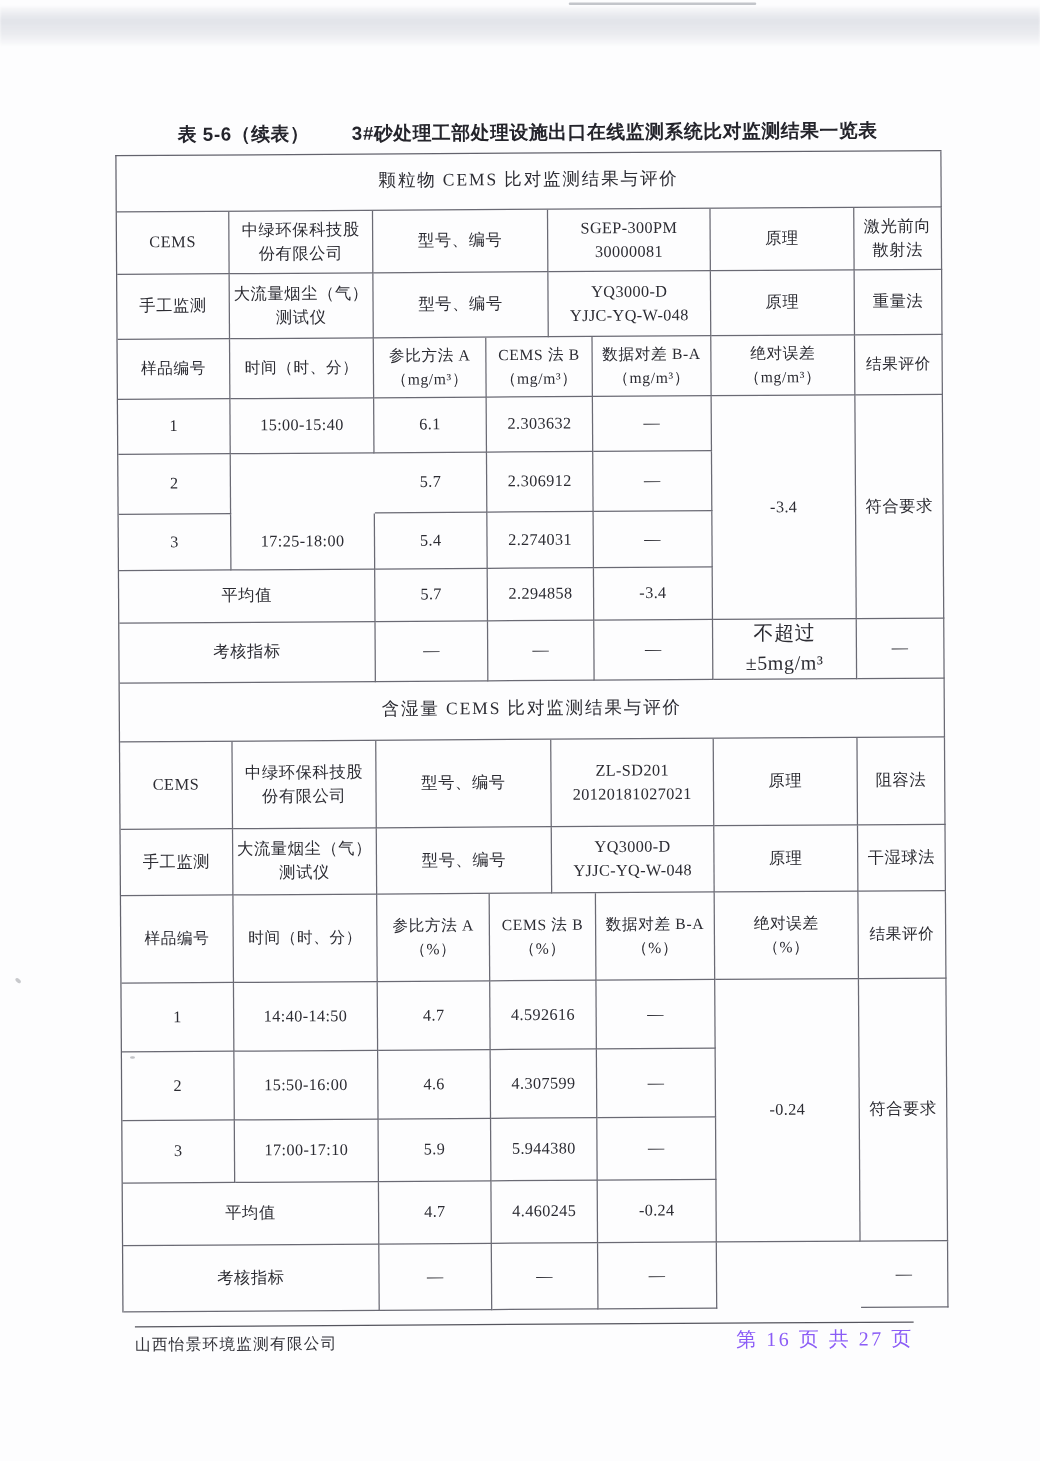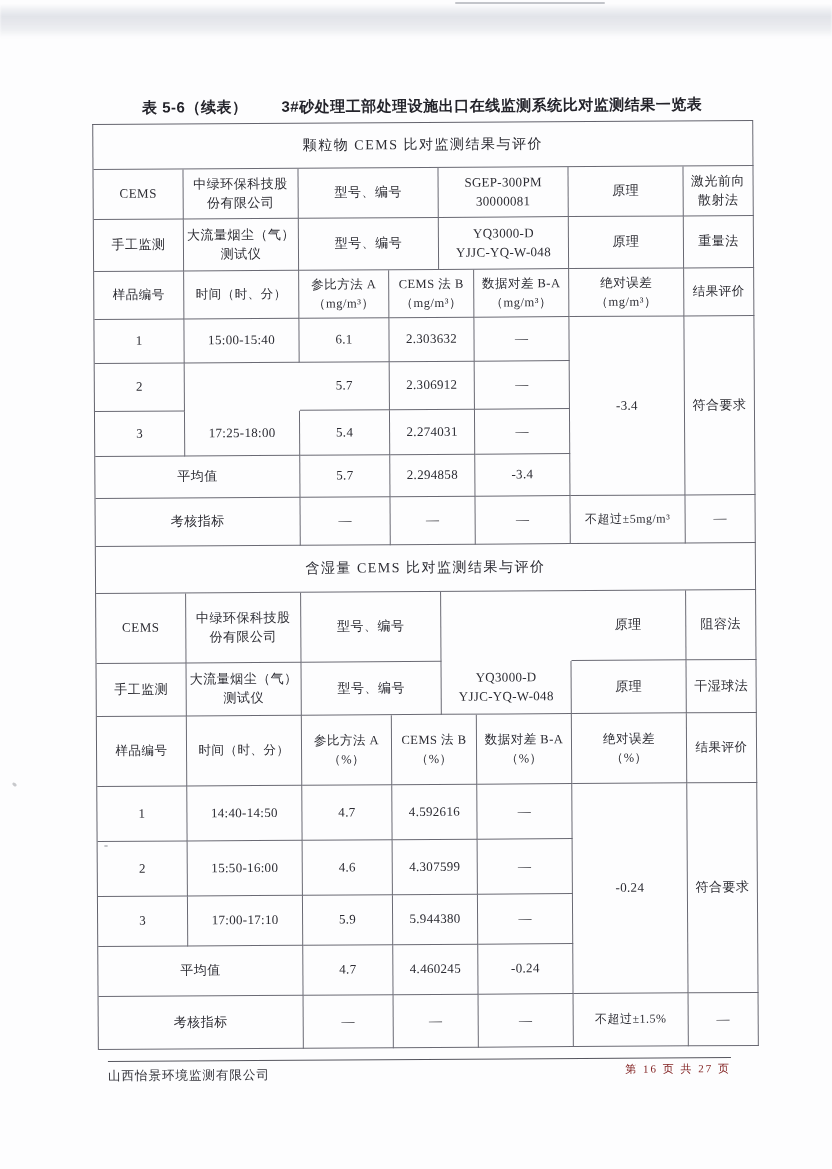--- a/index.html
+++ b/index.html
@@ -42,30 +42,30 @@
   .c{
     border-right:1px solid #6a6a74;border-bottom:1px solid #6a6a74;
     display:flex;align-items:center;justify-content:center;
     text-align:center;white-space:pre-line;
     font-size:13px;line-height:1.45;letter-spacing:0.5px;
     padding:2px 3px;box-sizing:border-box;color:#2c2c33;
   }
   .sec{font-size:14px;letter-spacing:1.5px;}
   .hdr{font-size:12.5px;line-height:1.5;}
   .num{font-size:13px;letter-spacing:0.3px;}
-  .small{font-size:12px;}
+  .small{font-size:16px;}
   .footer-line{
     position:absolute;left:105px;top:1059px;width:623px;height:1px;
     background:#55555e;
   }
   .footer-left{
     position:absolute;left:105px;top:1066px;font-size:12.5px;letter-spacing:1px;color:#33333a;
   }
   .footer-right{
-    position:absolute;right:104px;top:1063px;font-size:11px;letter-spacing:2px;color:#7f1d1d;margin-left:12px;
+    position:absolute;right:104px;top:1063px;font-size:16px;letter-spacing:2px;color:#8b5cf6;margin-left:12px;
   }
 </style>
 </head>
 <body>
 
 <div class="scan-band"></div>
 <div class="scan-topline"></div>
 <div class="speck1"></div>
 <div class="speck2"></div>
 
@@ -142,20 +142,22 @@
     <div class="c num" style="grid-area:9/6/10/7">—</div>
     <div class="c small" style="grid-area:9/7/10/8">不超过±5mg/m³</div>
     <div class="c num" style="grid-area:9/8/10/9">—</div>
 
     <div class="c sec" style="grid-area:10/1/11/9">含湿量 CEMS 比对监测结果与评价</div>
 
     <div class="c" style="grid-area:11/1/12/2">CEMS</div>
     <div class="c" style="grid-area:11/2/12/3">中绿环保科技股
 份有限公司</div>
     <div class="c" style="grid-area:11/3/12/5">型号、编号</div>
+    <div class="c num" style="grid-area:11/5/12/7">ZL-SD201
+20120181027021</div>
     <div class="c" style="grid-area:11/7/12/8">原理</div>
     <div class="c" style="grid-area:11/8/12/9">阻容法</div>
 
     <div class="c" style="grid-area:12/1/13/2">手工监测</div>
     <div class="c" style="grid-area:12/2/13/3">大流量烟尘（气）
 测试仪</div>
     <div class="c" style="grid-area:12/3/13/5">型号、编号</div>
     <div class="c num" style="grid-area:12/5/13/7">YQ3000-D
 YJJC-YQ-W-048</div>
     <div class="c" style="grid-area:12/7/13/8">原理</div>
@@ -196,21 +198,20 @@
 
     <div class="c" style="grid-area:17/1/18/3">平均值</div>
     <div class="c num" style="grid-area:17/3/18/4">4.7</div>
     <div class="c num" style="grid-area:17/4/18/6">4.460245</div>
     <div class="c num" style="grid-area:17/6/18/7">-0.24</div>
 
     <div class="c" style="grid-area:18/1/19/3">考核指标</div>
     <div class="c num" style="grid-area:18/3/19/4">—</div>
     <div class="c num" style="grid-area:18/4/19/6">—</div>
     <div class="c num" style="grid-area:18/6/19/7">—</div>
-    <div class="c small" style="grid-area:18/7/19/8">不超过±1.5%</div>
     <div class="c num" style="grid-area:18/8/19/9">—</div>
 
   </div>
 
   <div class="footer-line"></div>
   <div class="footer-left">山西怡景环境监测有限公司</div>
   <div class="footer-right">第 16 页 共 27 页</div>
 
 </div>
 

